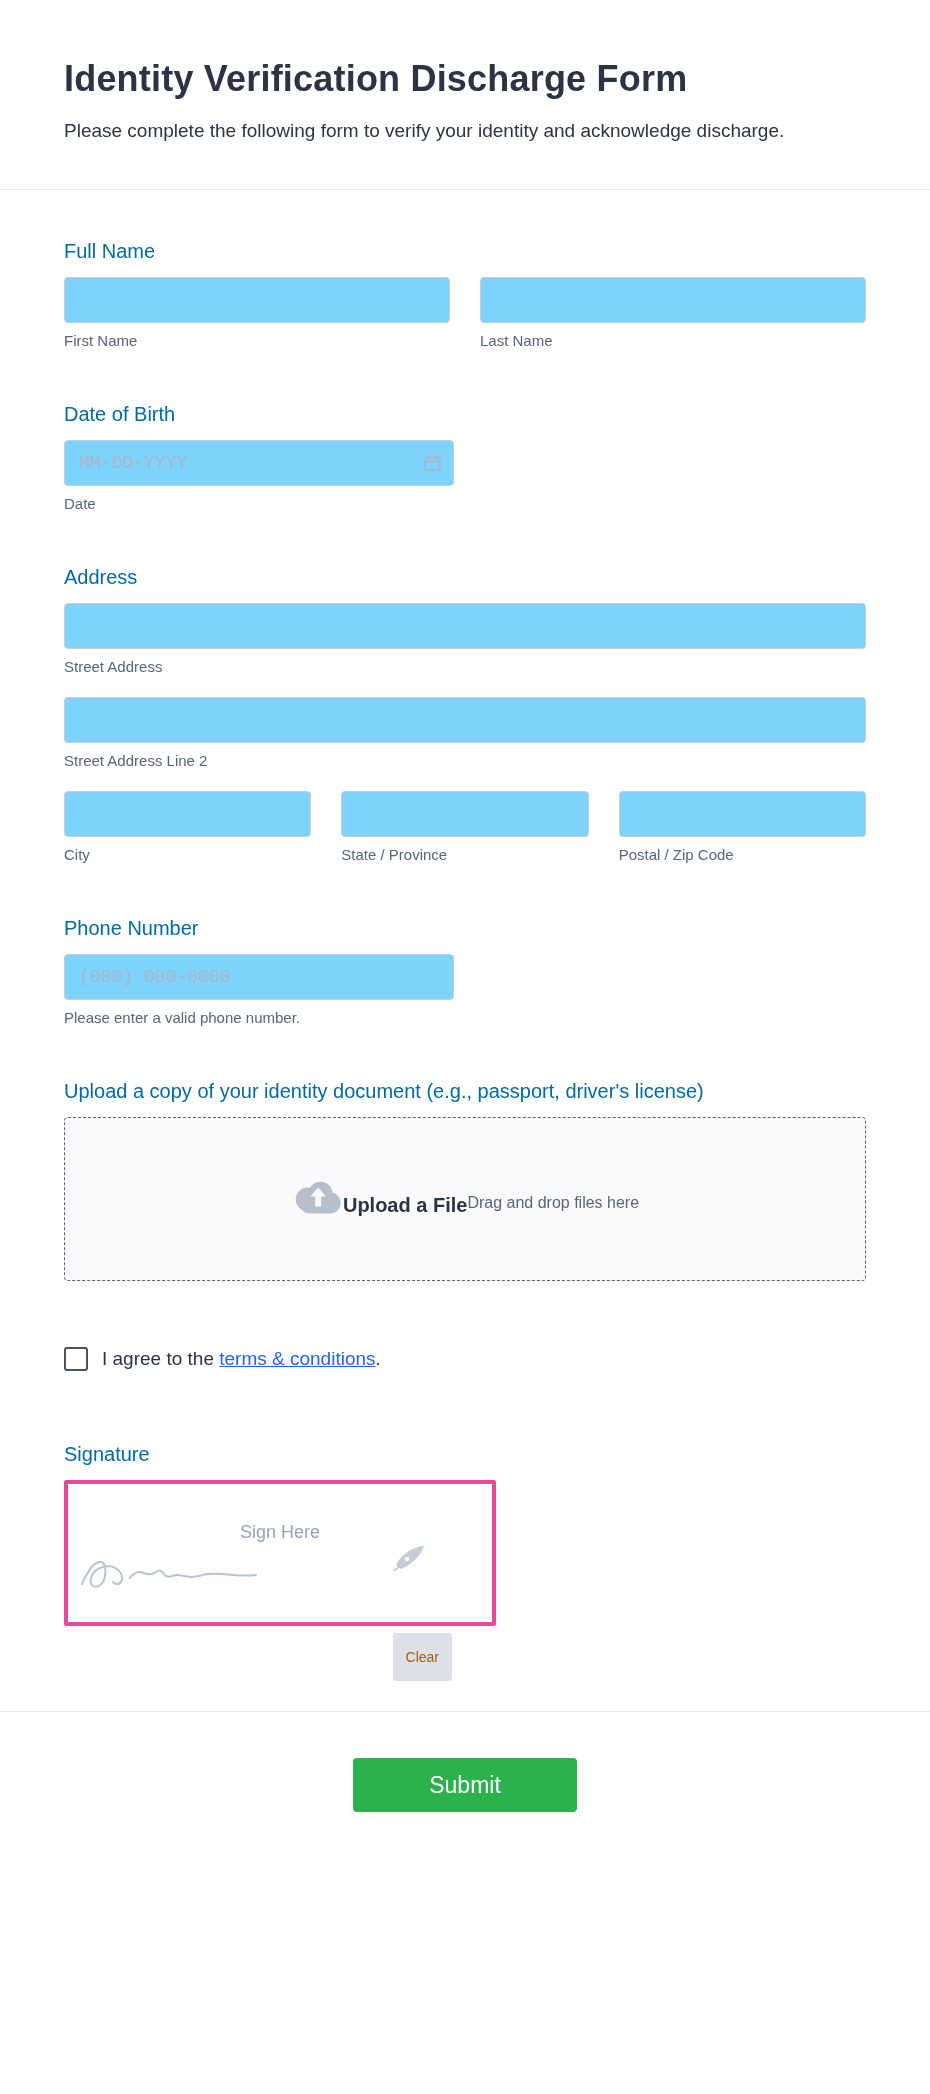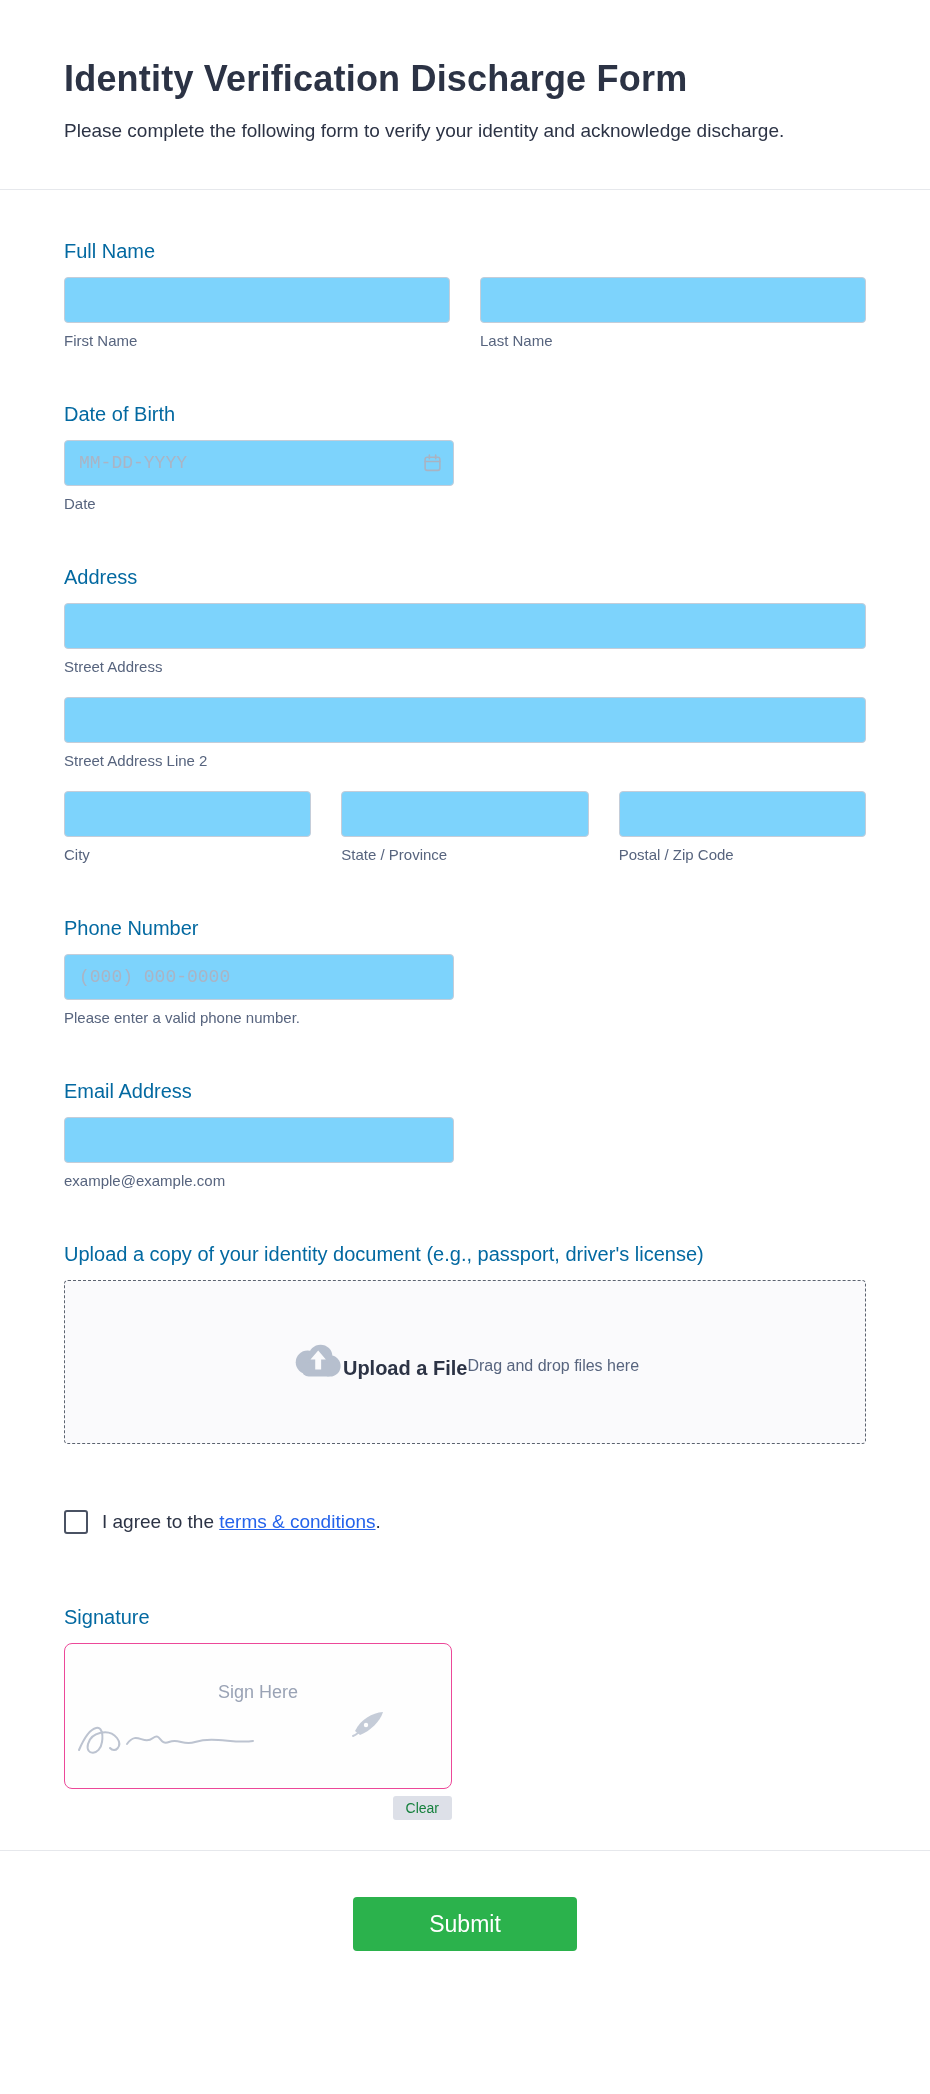--- a/index.html
+++ b/index.html
@@ -63,36 +63,36 @@
     appearance: none; -webkit-appearance: none;
     width: 24px; height: 24px; border: 2px solid #4a5263; border-radius: 3px;
     background: #fff; cursor: pointer; flex: 0 0 auto;
   }
   .terms-text { font-size: 19px; color: #2c3345; }
   .terms-link { color: var(--link, #2563eb); text-decoration: underline; cursor: pointer; }
 
   
   .signature-field { margin-top: 72px; margin-bottom: 0; }
   .signature-box {
-    width: 388px; height: 146px;
-    border: 1px solid #ec4899; border-radius: 8px;
+    width: 432px; height: 146px;
+    border: 4px solid #ec4899; border-radius: 2px;
     background: #fefefe; position: relative; cursor: crosshair;
   }
   .sign-here {
     position: absolute; top: 38px; left: 0; right: 0;
     text-align: center; font-size: 18px; color: #9aa3b5;
   }
   .sign-squiggle { position: absolute; left: 10px; bottom: 26px; }
   .pen-nib { position: absolute; right: 66px; bottom: 46px; }
   .signature-actions { width: 388px; text-align: right; margin-top: 7px; }
   .clear-button {
     display: inline-block; border: none; cursor: pointer;
-    background: #dde0e8; color: #15803d;
+    background: #dde0e8; color: #a16207;
     font-family: "Liberation Sans", sans-serif;
-    font-size: 14px; padding: 4px 13px; border-radius: 3px;
+    font-size: 14px; padding: 16px 13px; border-radius: 3px;
   }
 
   
   .form-footer { margin-top: 30px; border-top: 1px solid var(--divider, #e6e8ec); padding: 46px 0 52px; text-align: center; }
   .submit-button {
     width: 224px; height: 54px;
     background: var(--accent, #2bb24c); color: #ffffff;
     border: none; border-radius: 4px; cursor: pointer;
     font-family: "Liberation Sans", sans-serif;
     font-size: 23px; font-weight: 500;
@@ -165,25 +165,20 @@
         </div>
       </div>
     </section>
 
     <section class="field">
       <label class="q-label">Phone Number</label>
       <input type="text" class="text-input w-half" placeholder="(000) 000-0000" style="">
       <div class="sublabel">Please enter a valid phone number.</div>
     </section>
 
-    <section class="field">
-      <label class="q-label">Email Address</label>
-      <input type="text" class="text-input w-half" style="">
-      <div class="sublabel">example@example.com</div>
-    </section>
 
     <section class="field">
       <label class="q-label">Upload a copy of your identity document (e.g., passport, driver's license)</label>
       <div class="upload-box">
         <span>
           <svg width="52" height="38" viewBox="0 0 44 32">
             <g fill="#b6bfce">
               <circle cx="14" cy="18" r="10"></circle>
               <circle cx="25" cy="13" r="10"></circle>
               <circle cx="33" cy="21" r="9"></circle>

